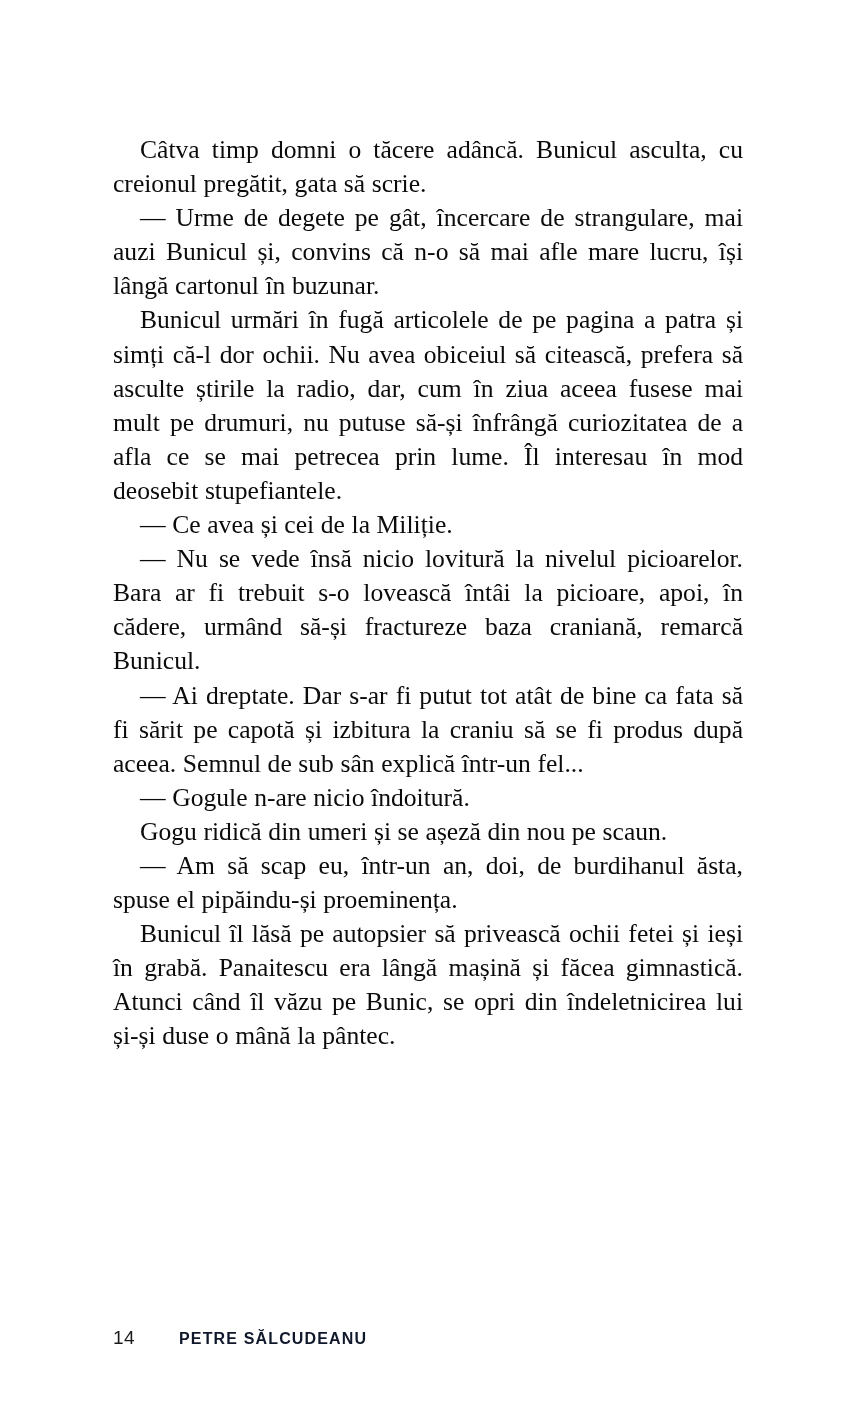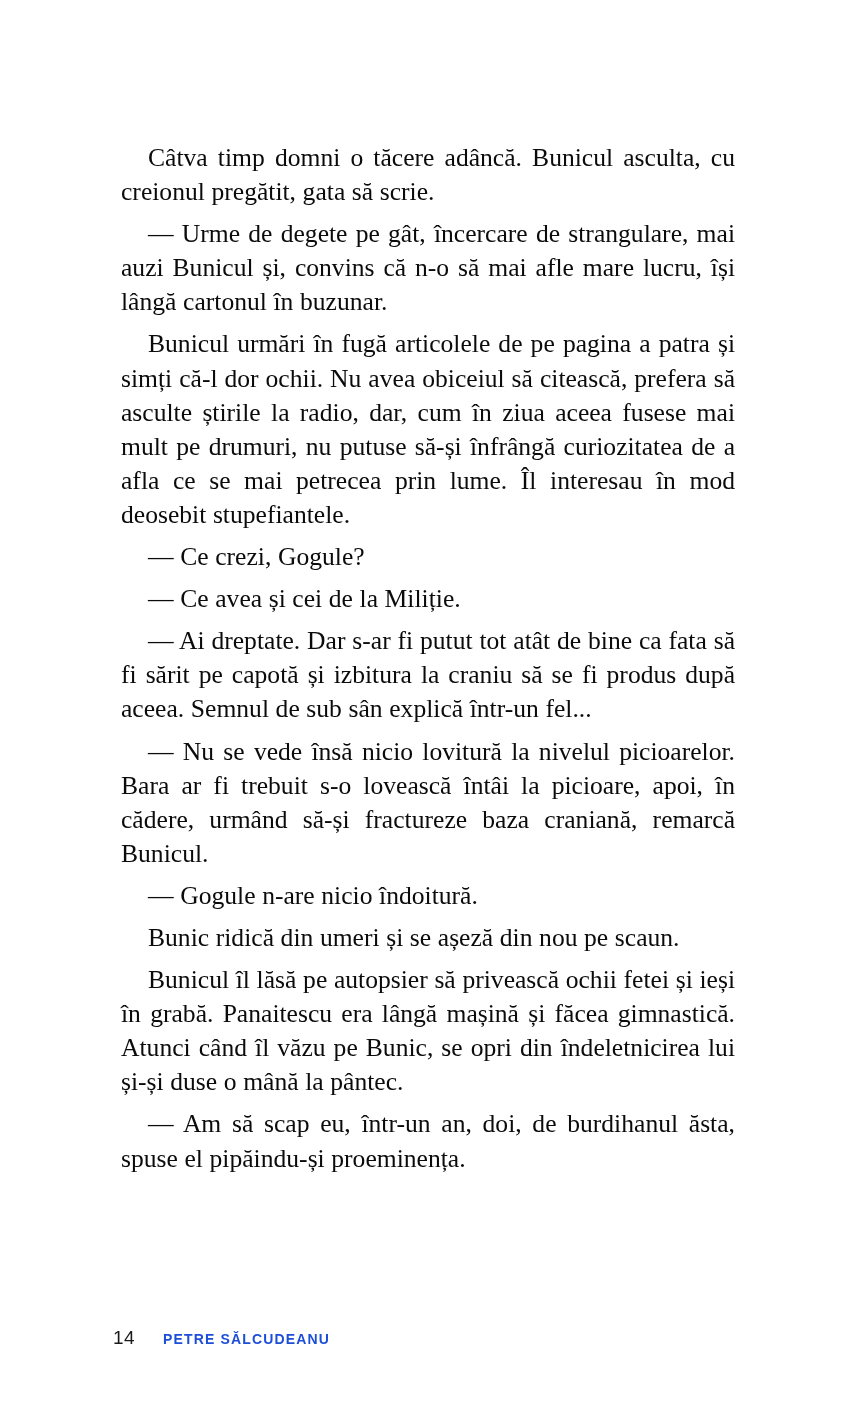--- a/index.html
+++ b/index.html
@@ -21,21 +21,21 @@
 
   
   .text-column {
     position: absolute;
     left: 113px;
     top: 133px;
     width: 630px;
   }
 
   .para {
-    margin: 8px;
+    margin: 0;
     font-family: "Liberation Serif", "DejaVu Serif", serif;
     font-size: 25.6px;
     line-height: 34.1px;
     color: #0b0b0b;
     text-align: justify;
     text-justify: inter-word;
     -webkit-hyphens: manual;
     hyphens: manual;
     text-indent: 27px;
     word-spacing: 0.2px;
@@ -49,58 +49,57 @@
   
 
   
   .footer {
     position: absolute;
     left: 113px;
     top: 1327px;
     width: 630px;
     display: flex;
     align-items: baseline;
-    gap: 0;
+    gap: 16px;
   }
 
   .folio {
     font-family: "Liberation Sans", "DejaVu Sans", sans-serif;
     font-size: 19px;
     font-weight: 400;
     color: #1a1a1a;
     letter-spacing: 0.5px;
     width: 50px;
     display: inline-block;
   }
 
   .running-head {
     font-family: "Liberation Sans", "DejaVu Sans", sans-serif;
-    font-size: 14px;
+    font-size: 16px;
     font-weight: 700;
-    color: #1d4ed8;
+    color: #0f172a;
     letter-spacing: 1.15px;
   }
 </style>
 </head>
 <body>
 
 <div class="page">
 
   <div class="text-column">
     <p class="para">Câtva timp domni o tăcere adâncă. Bunicul asculta, cu creionul pregătit, gata să scrie.</p>
     <p class="para">— Urme de degete pe gât, încercare de strangulare, mai auzi Bunicul și, convins că n-o să mai afle mare lucru, își lângă cartonul în buzunar.</p>
     <p class="para">Bunicul urmări în fugă articolele de pe pagina a patra și simți că-l dor ochii. Nu avea obiceiul să ci­tească, prefera să asculte știrile la radio, dar, cum în ziua aceea fusese mai mult pe drumuri, nu putuse să-și înfrângă curiozitatea de a afla ce se mai petrecea prin lume. Îl interesau în mod deosebit stupefiantele.</p>
-    <p class="para dialogue">— Ce crezi, Gogule?</p>
     <p class="para dialogue">— Ce avea și cei de la Miliție.</p>
+    <p class="para">— Nu se vede însă nicio lovitură la nivelul picioa­relor. Bara ar fi trebuit s-o lovească întâi la picioare, apoi, în cădere, urmând să-și fractureze baza craniană, remarcă Bunicul.</p>
     <p class="para">— Ai dreptate. Dar s-ar fi putut tot atât de bine ca fata să fi sărit pe capotă și izbitura la craniu să se fi produs după aceea. Semnul de sub sân explică într-un fel...</p>
-    <p class="para">— Nu se vede însă nicio lovitură la nivelul picioa­relor. Bara ar fi trebuit s-o lovească întâi la picioare, apoi, în cădere, urmând să-și fractureze baza craniană, remarcă Bunicul.</p>
     <p class="para dialogue">— Gogule n-are nicio îndoitură.</p>
-    <p class="para dialogue">Bunic ridică din umeri și se așeză din nou pe scaun.</p>
+    <p class="para dialogue">Gogu ridică din umeri și se așeză din nou pe scaun.</p>
+    <p class="para">— Am să scap eu, într-un an, doi, de burdihanul ăsta, spuse el pipăindu-și proeminența.</p>
     <p class="para">Bunicul îl lăsă pe autopsier să privească ochii fetei și ieși în grabă. Panaitescu era lângă mașină și făcea gimnastică. Atunci când îl văzu pe Bunic, se opri din îndeletnicirea lui și-și duse o mână la pântec.</p>
-    <p class="para">— Am să scap eu, într-un an, doi, de burdihanul ăsta, spuse el pipăindu-și proeminența.</p>
   </div>
 
   <div class="footer">
     <span class="folio">14</span>
     <span class="running-head">PETRE SĂLCUDEANU</span>
   </div>
 
 </div>
 
 </body></html>

